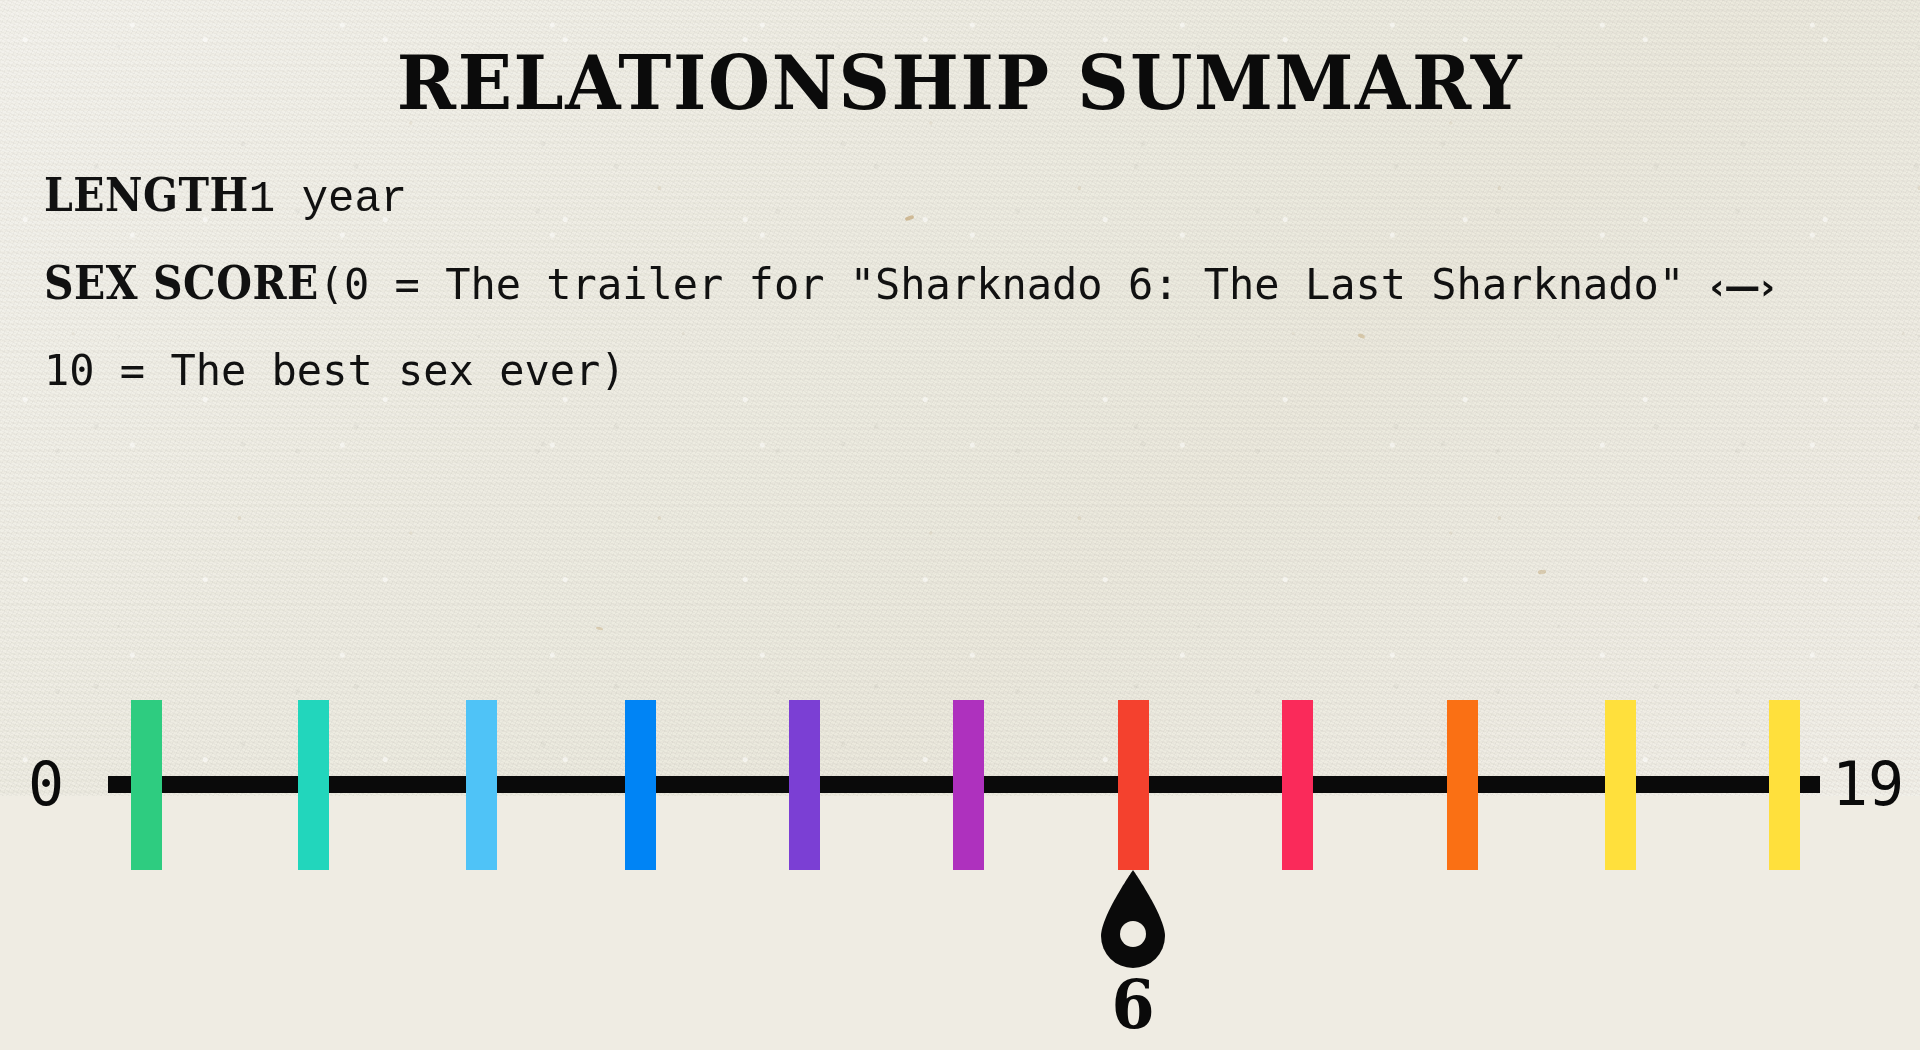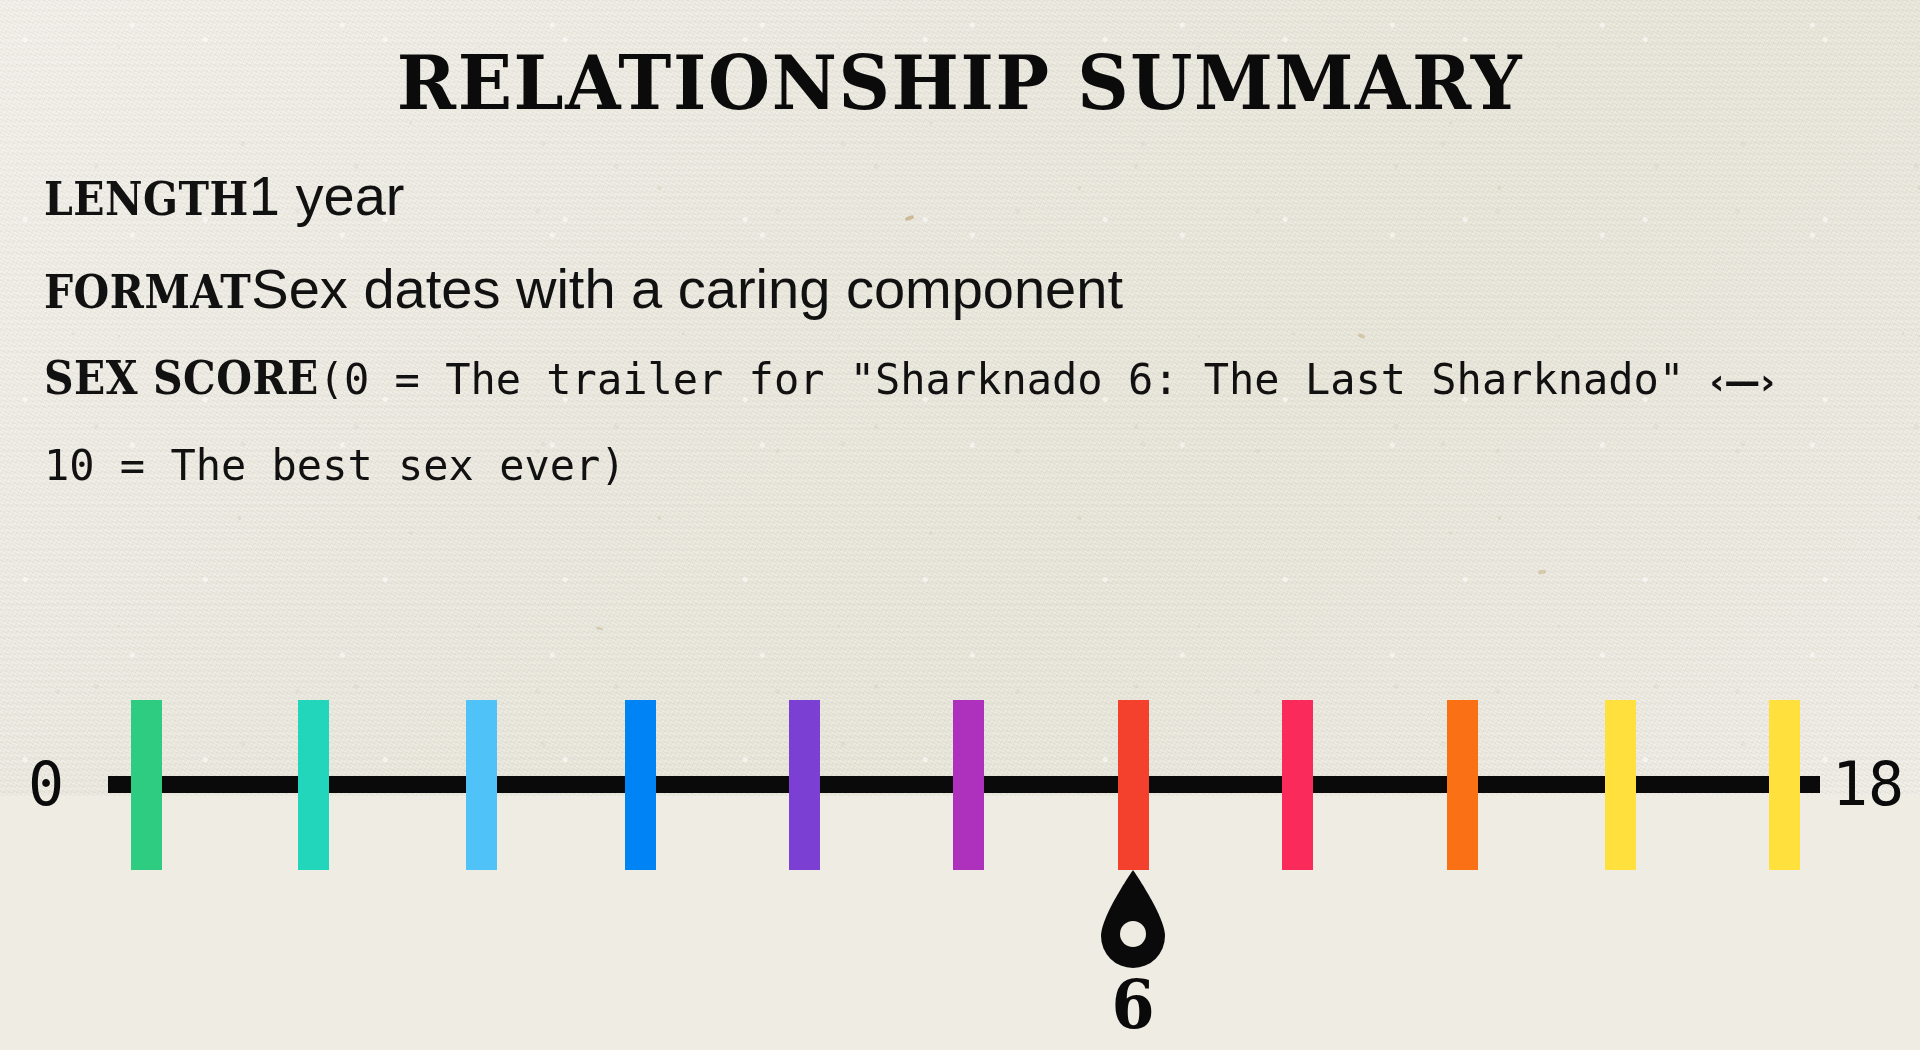--- a/index.html
+++ b/index.html
@@ -90,22 +90,22 @@
   .lbl {
     font-family: "DejaVu Serif", serif;
     font-weight: 700;
     font-size: 41px;
     letter-spacing: 0.5px;
     transform: scaleY(1.12);
     display: inline-block;
     transform-origin: 50% 62%;
   }
   .val {
-    font-family: Liberation Sans, sans-serif;
-    font-size: 56px;
+    font-family: Liberation Mono, monospace;
+    font-size: 44px;
   }
   #score-line {
     font-family: "DejaVu Sans Mono", monospace;
     font-size: 42px;
     line-height: 84px;
     color: #111;
     width: 1790px;
   }
   .arrow {
     font-family: "DejaVu Sans", sans-serif;
@@ -186,23 +186,20 @@
   <div class="fleck" style="left:596px;top:627px;width:7px;height:3px;transform:rotate(12deg);opacity:.6;"></div>
 
   <div id="title">RELATIONSHIP SUMMARY</div>
 
   <div id="body-block">
 
     <div class="line">
       <span class="lbl">LENGTH</span><span class="val">1 year</span>
     </div>
 
-    <div class="line">
-      <span class="lbl">FORMAT</span><span class="val">Sex dates with a caring component</span>
-    </div>
 
     <div id="score-line">
       <span class="lbl">SEX SCORE</span><span>(0 = The trailer for "Sharknado 6: The Last Sharknado" </span><span class="arrow">‹—›</span><span> 10 = The best sex ever)</span>
     </div>
   </div>
 
   <div id="scale">
     <div class="end-label" id="label-min">0</div>
     <div id="axis-line"></div>
     <div id="ticks">
@@ -211,21 +208,21 @@
         <div class="tick" style="left: 466px; background: rgb(79, 195, 247);"></div>
         <div class="tick" style="left: 625px; background: rgb(0, 132, 245);"></div>
         <div class="tick" style="left: 789px; background: rgb(123, 63, 212);"></div>
         <div class="tick" style="left: 953px; background: rgb(174, 49, 190);"></div>
         <div class="tick" style="left: 1118px; background: rgb(244, 65, 46);"></div>
         <div class="tick" style="left: 1282px; background: rgb(250, 42, 90);"></div>
         <div class="tick" style="left: 1447px; background: rgb(250, 112, 20);"></div>
         <div class="tick" style="left: 1605px; background: rgb(255, 224, 60);"></div>
         <div class="tick" style="left: 1769px; background: rgb(255, 224, 60);"></div>
       </div>
-    <div class="end-label" id="label-max">18</div>
+    <div class="end-label" id="label-max">19</div>
   </div>
 
   <div id="marker">
     <div id="marker-inner" style="left: 1133px;">
       <svg id="marker-pin" width="72" height="104" viewBox="0 0 72 104">
         <path d="M36 2 C36 2 68 48 68 68 A32 32 0 0 1 4 68 C4 48 36 2 36 2 Z" fill="#0a0a0a"></path>
         <circle cx="36" cy="66" r="13" fill="#eeebe2"></circle>
       </svg>
       <span id="marker-value">6</span>
     </div>

